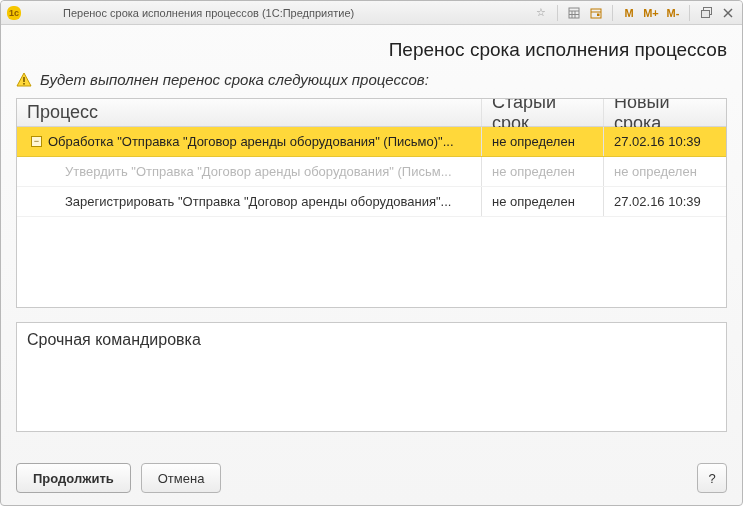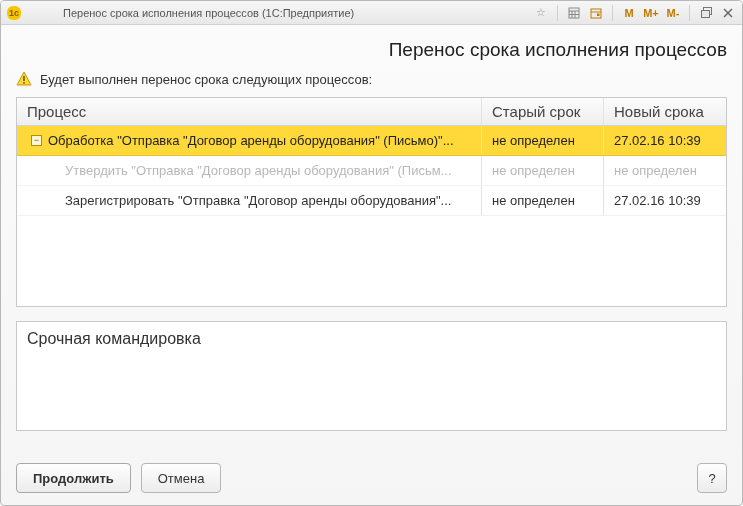--- a/index.html
+++ b/index.html
@@ -79,41 +79,42 @@
     font-weight: normal;
     color: #222;
     text-align: right;
   }
   .info-row {
     display: flex;
     align-items: center;
     gap: 8px;
     margin-bottom: 10px;
     color: #333;
-    font-size: 13px;
+    font-size: 15px;
+    font-style: italic;
   }
   .warn-icon {
     width: 16px; height: 16px;
     display: inline-block;
   }
   .warn-icon svg { display: block; }
   .table-wrap {
     border: 1px solid #c9c9c9;
     background: #fff;
     height: 210px;
     overflow: hidden;
     display: flex;
     flex-direction: column;
   }
   .thead {
     display: flex;
     background: linear-gradient(to bottom, #fcfcfc, #eeeeee);
     border-bottom: 1px solid #d4d4d4;
     height: 28px;
-    font-size: 15px;
+    font-size: 18px;
     color: #444;
   }
   .th, .td {
     padding: 5px 10px;
     display: flex;
     align-items: center;
     border-right: 1px solid #e2e2e2;
   }
   .th:last-child, .td:last-child { border-right: none; }
   .col-proc { flex: 1 1 auto; min-width: 0; }

